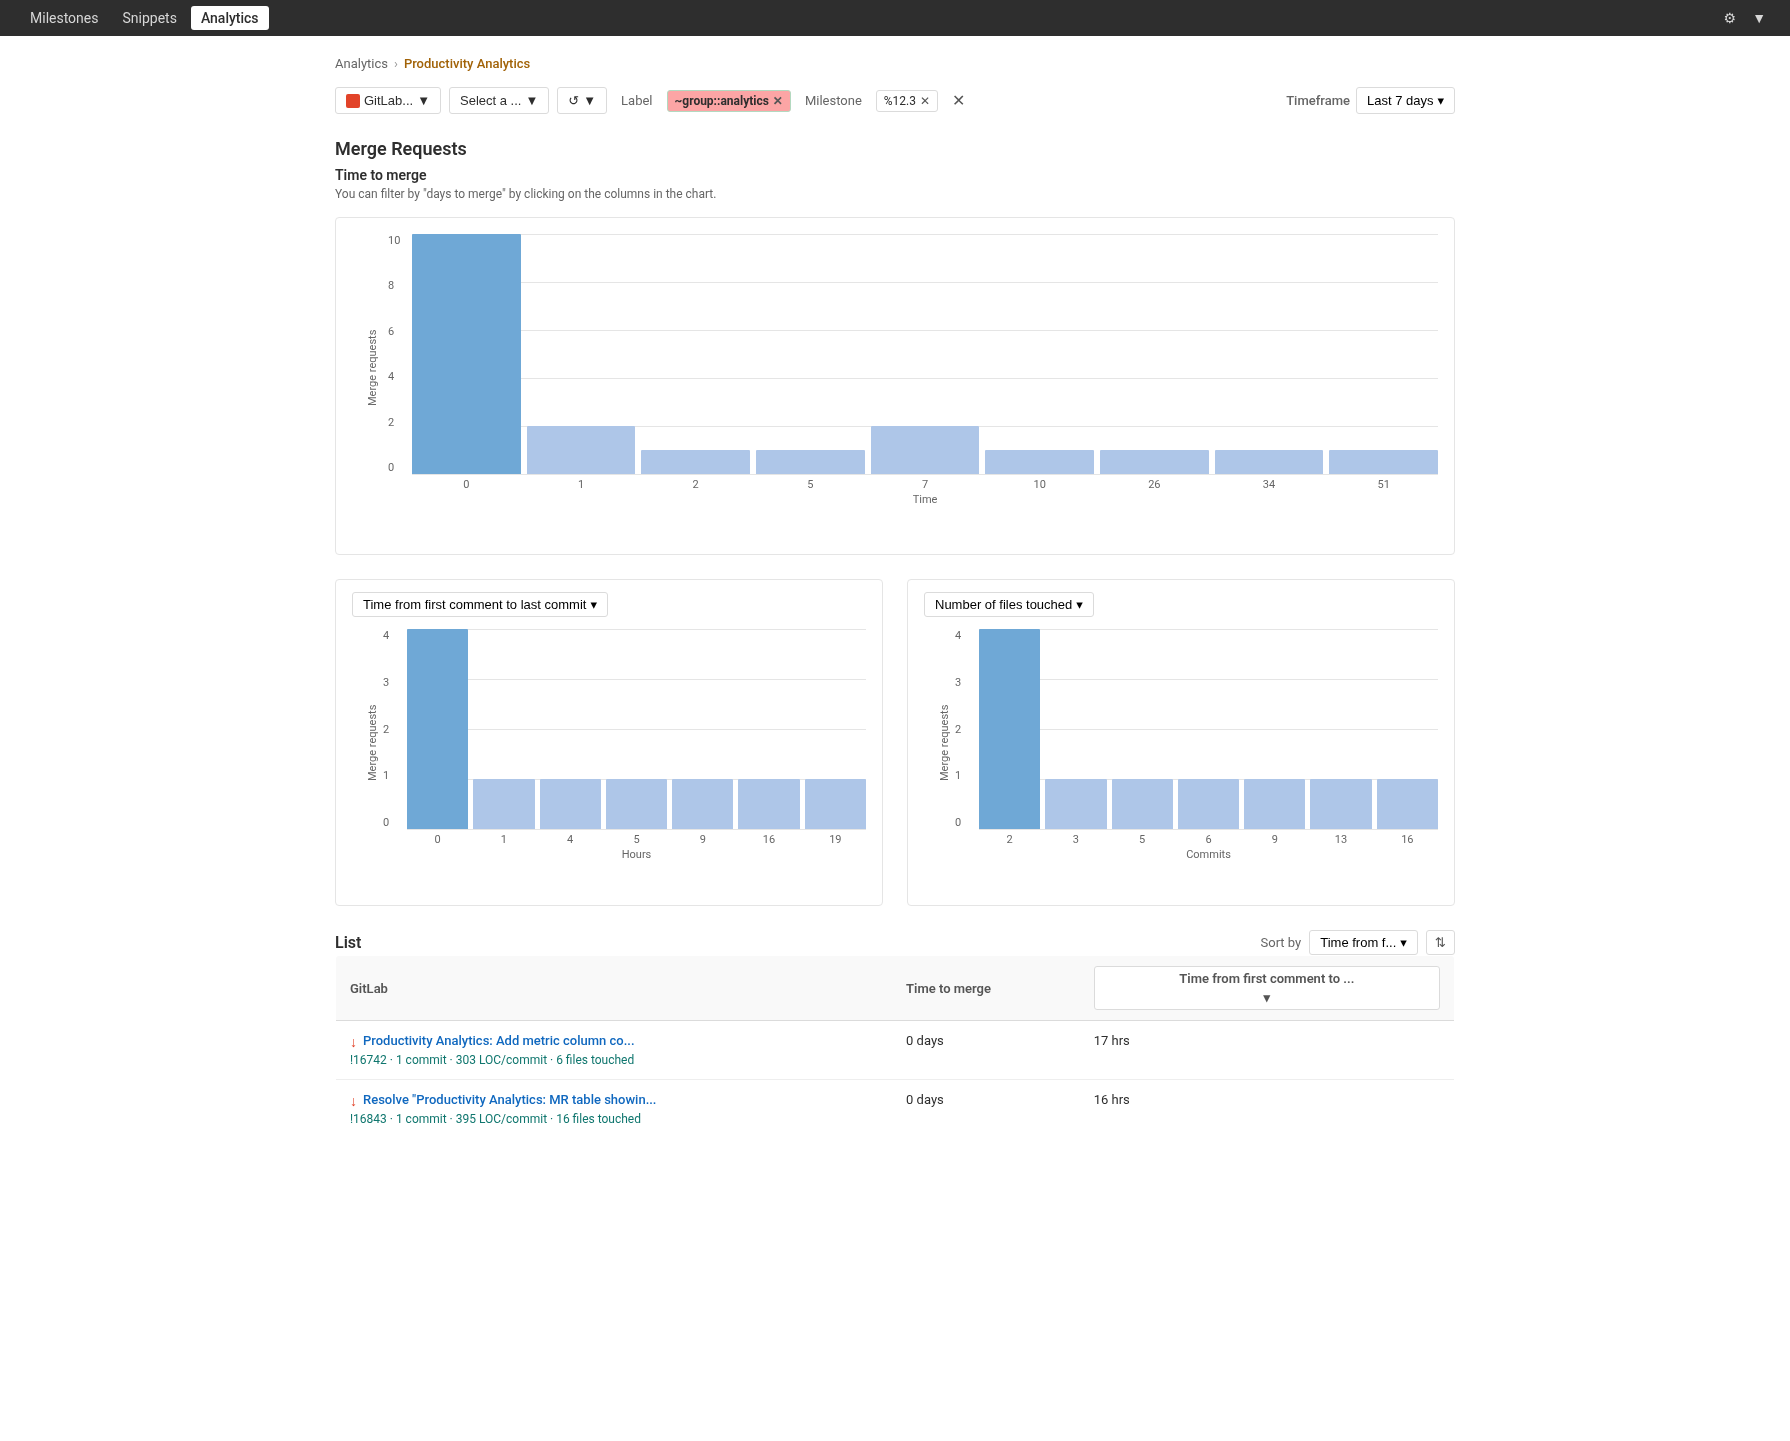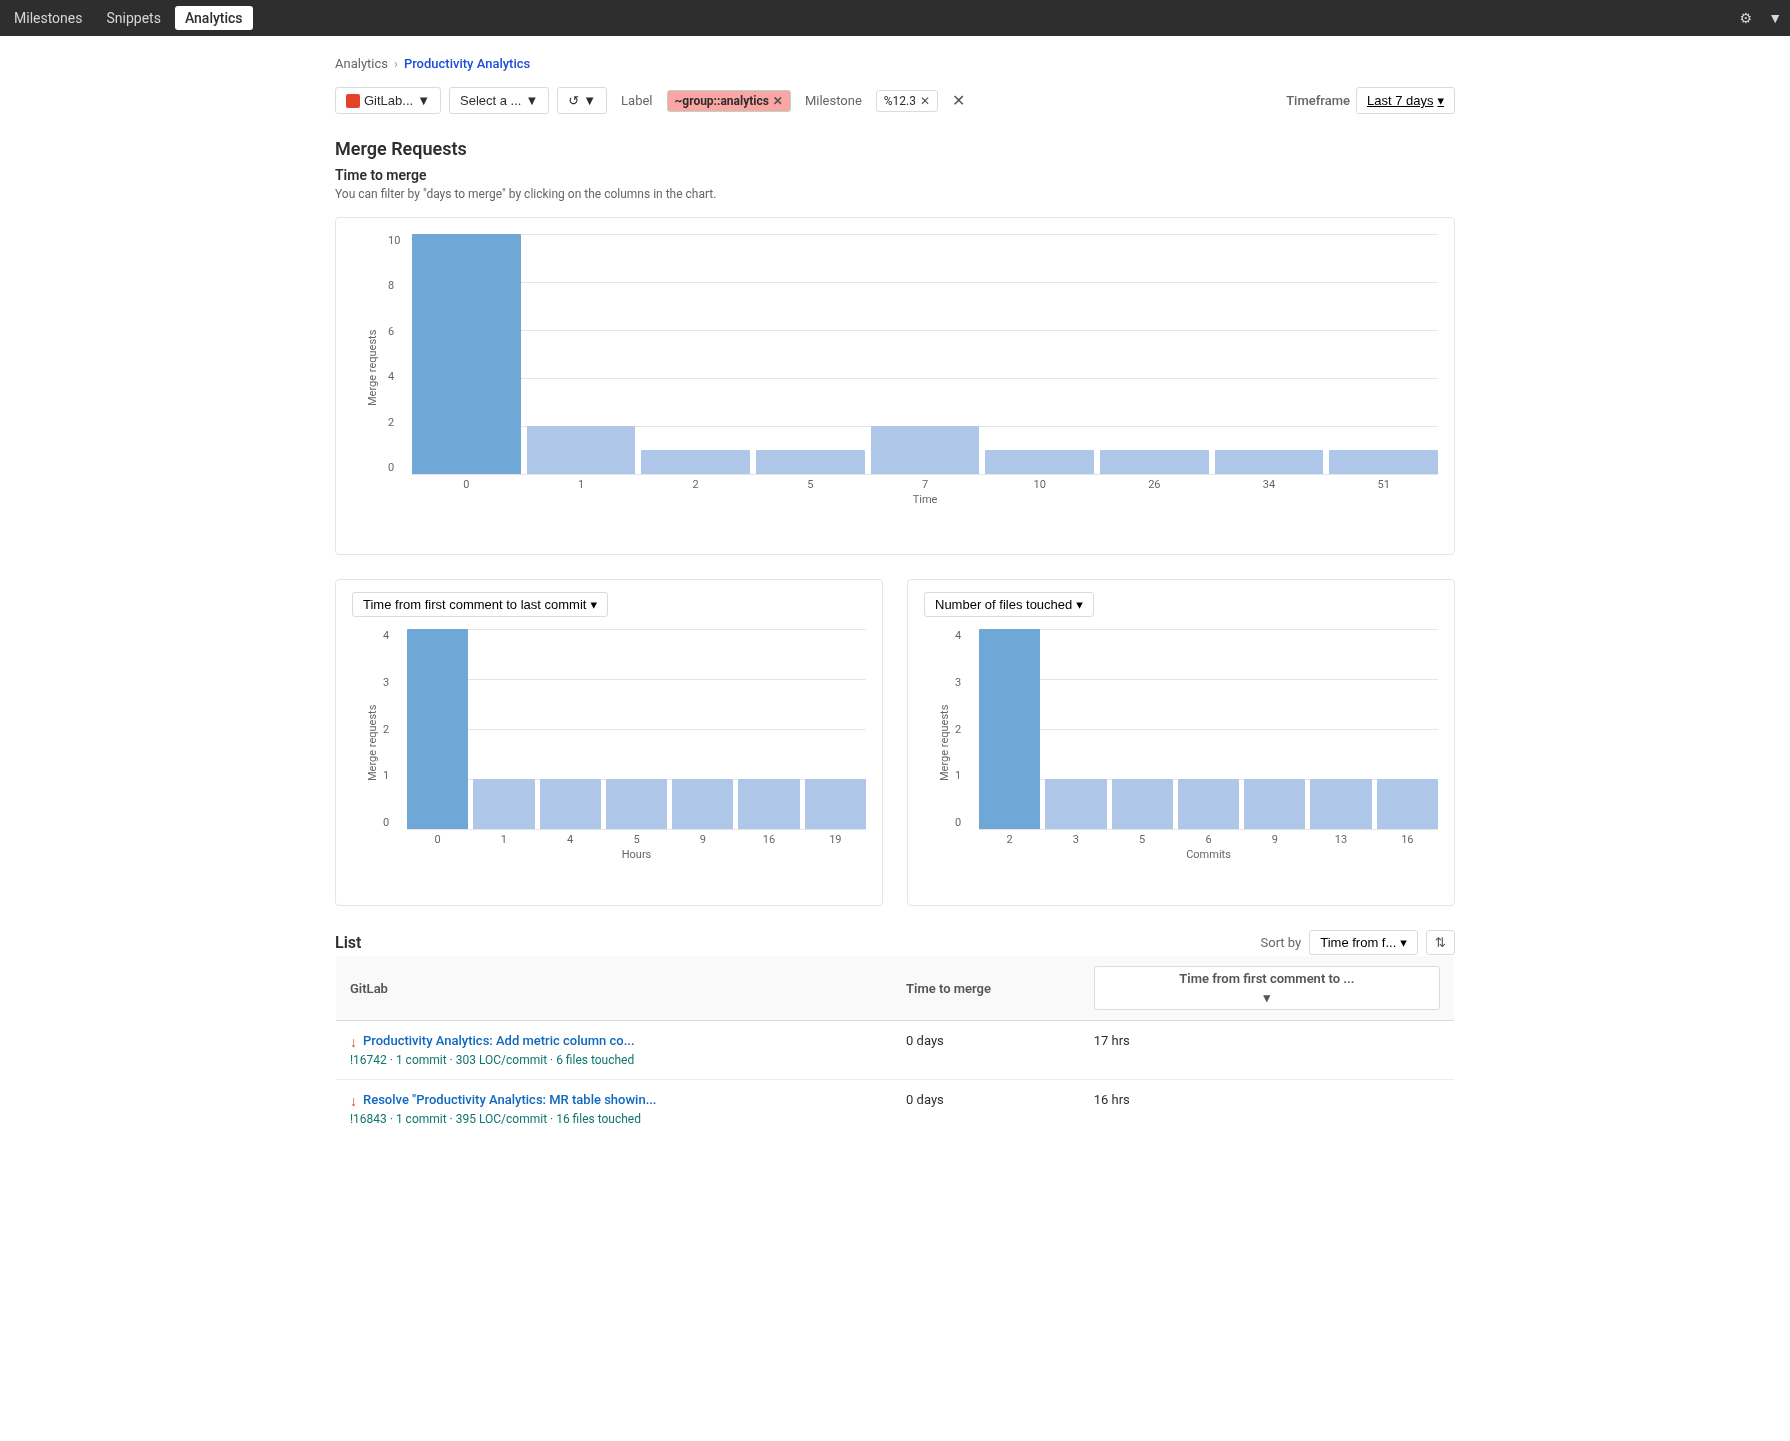--- a/index.html
+++ b/index.html
@@ -4,21 +4,21 @@
   <style>
     * { box-sizing: border-box; margin: 0; padding: 0; }
     body { font-family: -apple-system, BlinkMacSystemFont, 'Segoe UI', Roboto, sans-serif; font-size: 14px; background: #fff; color: #2e2e2e; }
 
     
     .top-nav {
       background: #2e2e2e;
       height: 36px;
       display: flex;
       align-items: center;
-      padding: 0 4px;
+      padding: 0 20px;
       gap: 4px;
       justify-content: space-between;
     }
     .top-nav-left { display: flex; align-items: center; gap: 4px; }
     .nav-item {
       color: #d6d6d6;
       padding: 4px 10px;
       border-radius: 3px;
       font-size: 14px;
       cursor: pointer;
@@ -46,21 +46,21 @@
     
     .breadcrumb {
       display: flex;
       align-items: center;
       gap: 6px;
       font-size: 13px;
       color: #666;
       margin-bottom: 16px;
     }
     .breadcrumb-sep { color: #999; }
-    .breadcrumb-current { color: #1d4ed8; font-weight: 500; }
+    .breadcrumb-current { color: #a16207; font-weight: 500; }
 
     
     .filter-bar {
       display: flex;
       align-items: center;
       gap: 8px;
       margin-bottom: 24px;
       flex-wrap: wrap;
     }
     .filter-btn {
@@ -137,21 +137,20 @@
     .timeframe-btn {
       display: flex;
       align-items: center;
       gap: 4px;
       border: 1px solid #dbdbdb;
       border-radius: 3px;
       padding: 5px 10px;
       font-size: 13px;
       cursor: pointer;
       background: #fff;
-      text-decoration: underline;
     }
 
     
     .section-title {
       font-size: 18px;
       font-weight: 600;
       margin-bottom: 8px;
     }
     .subsection-title {
       font-size: 14px;

